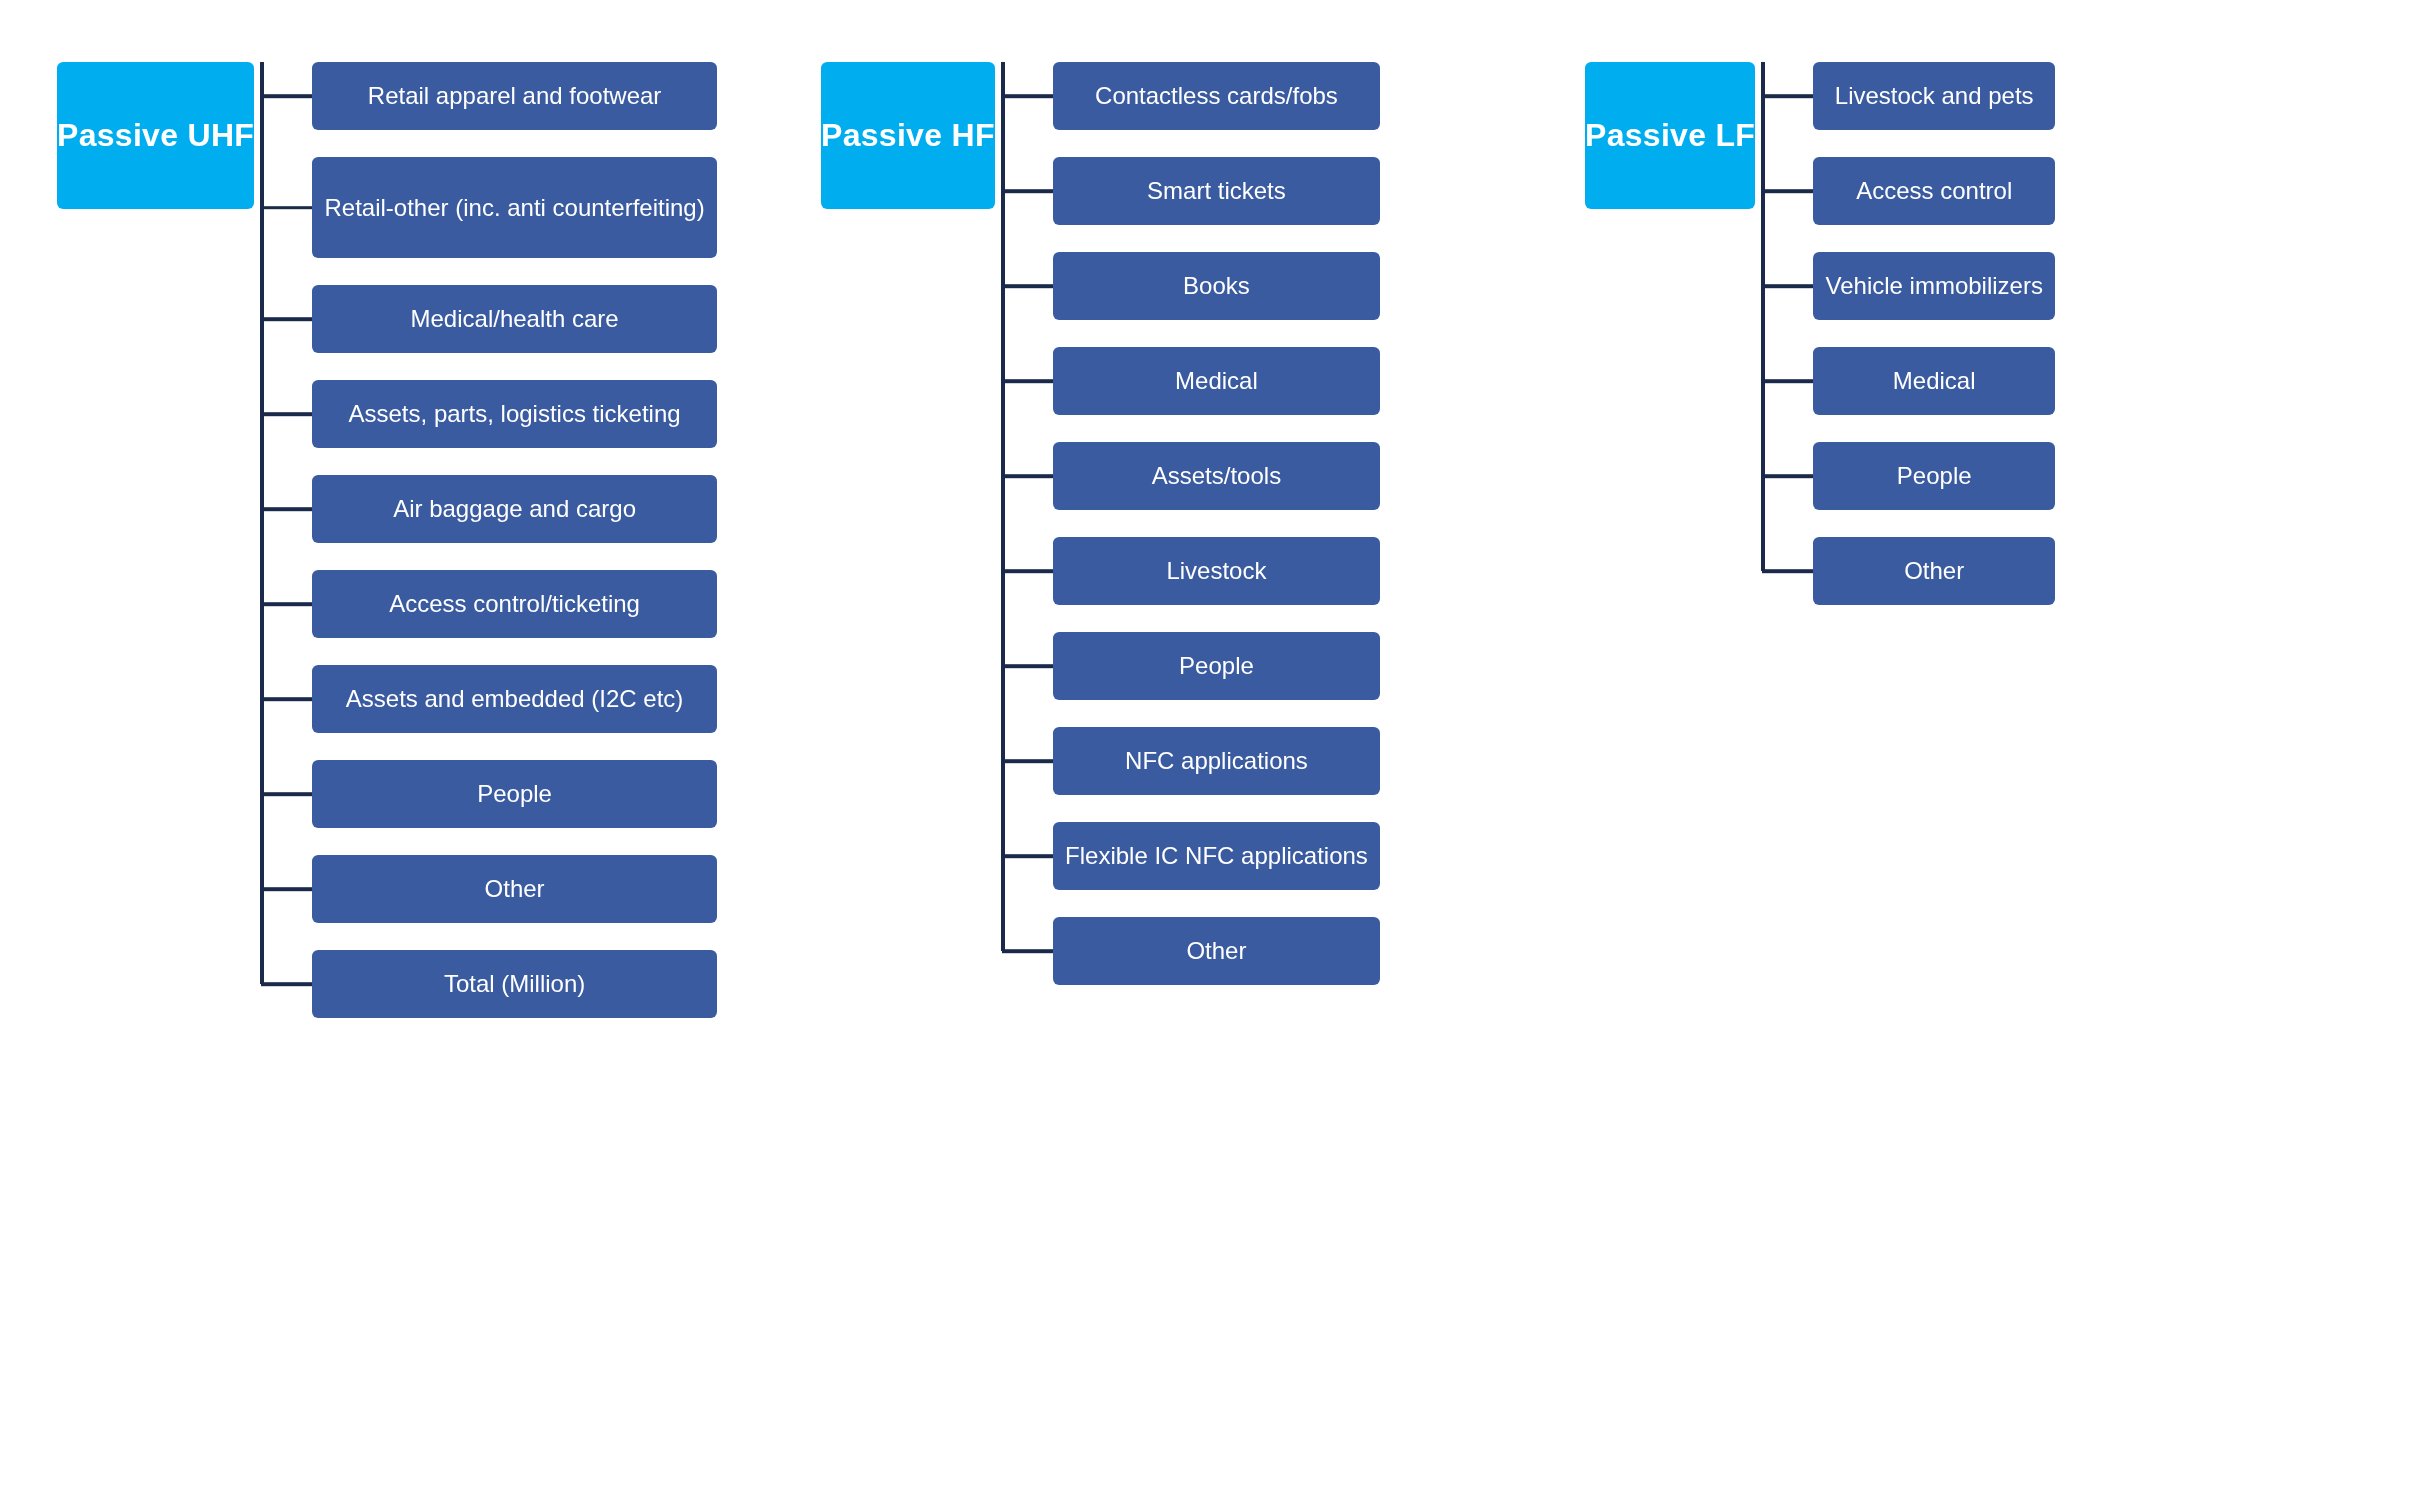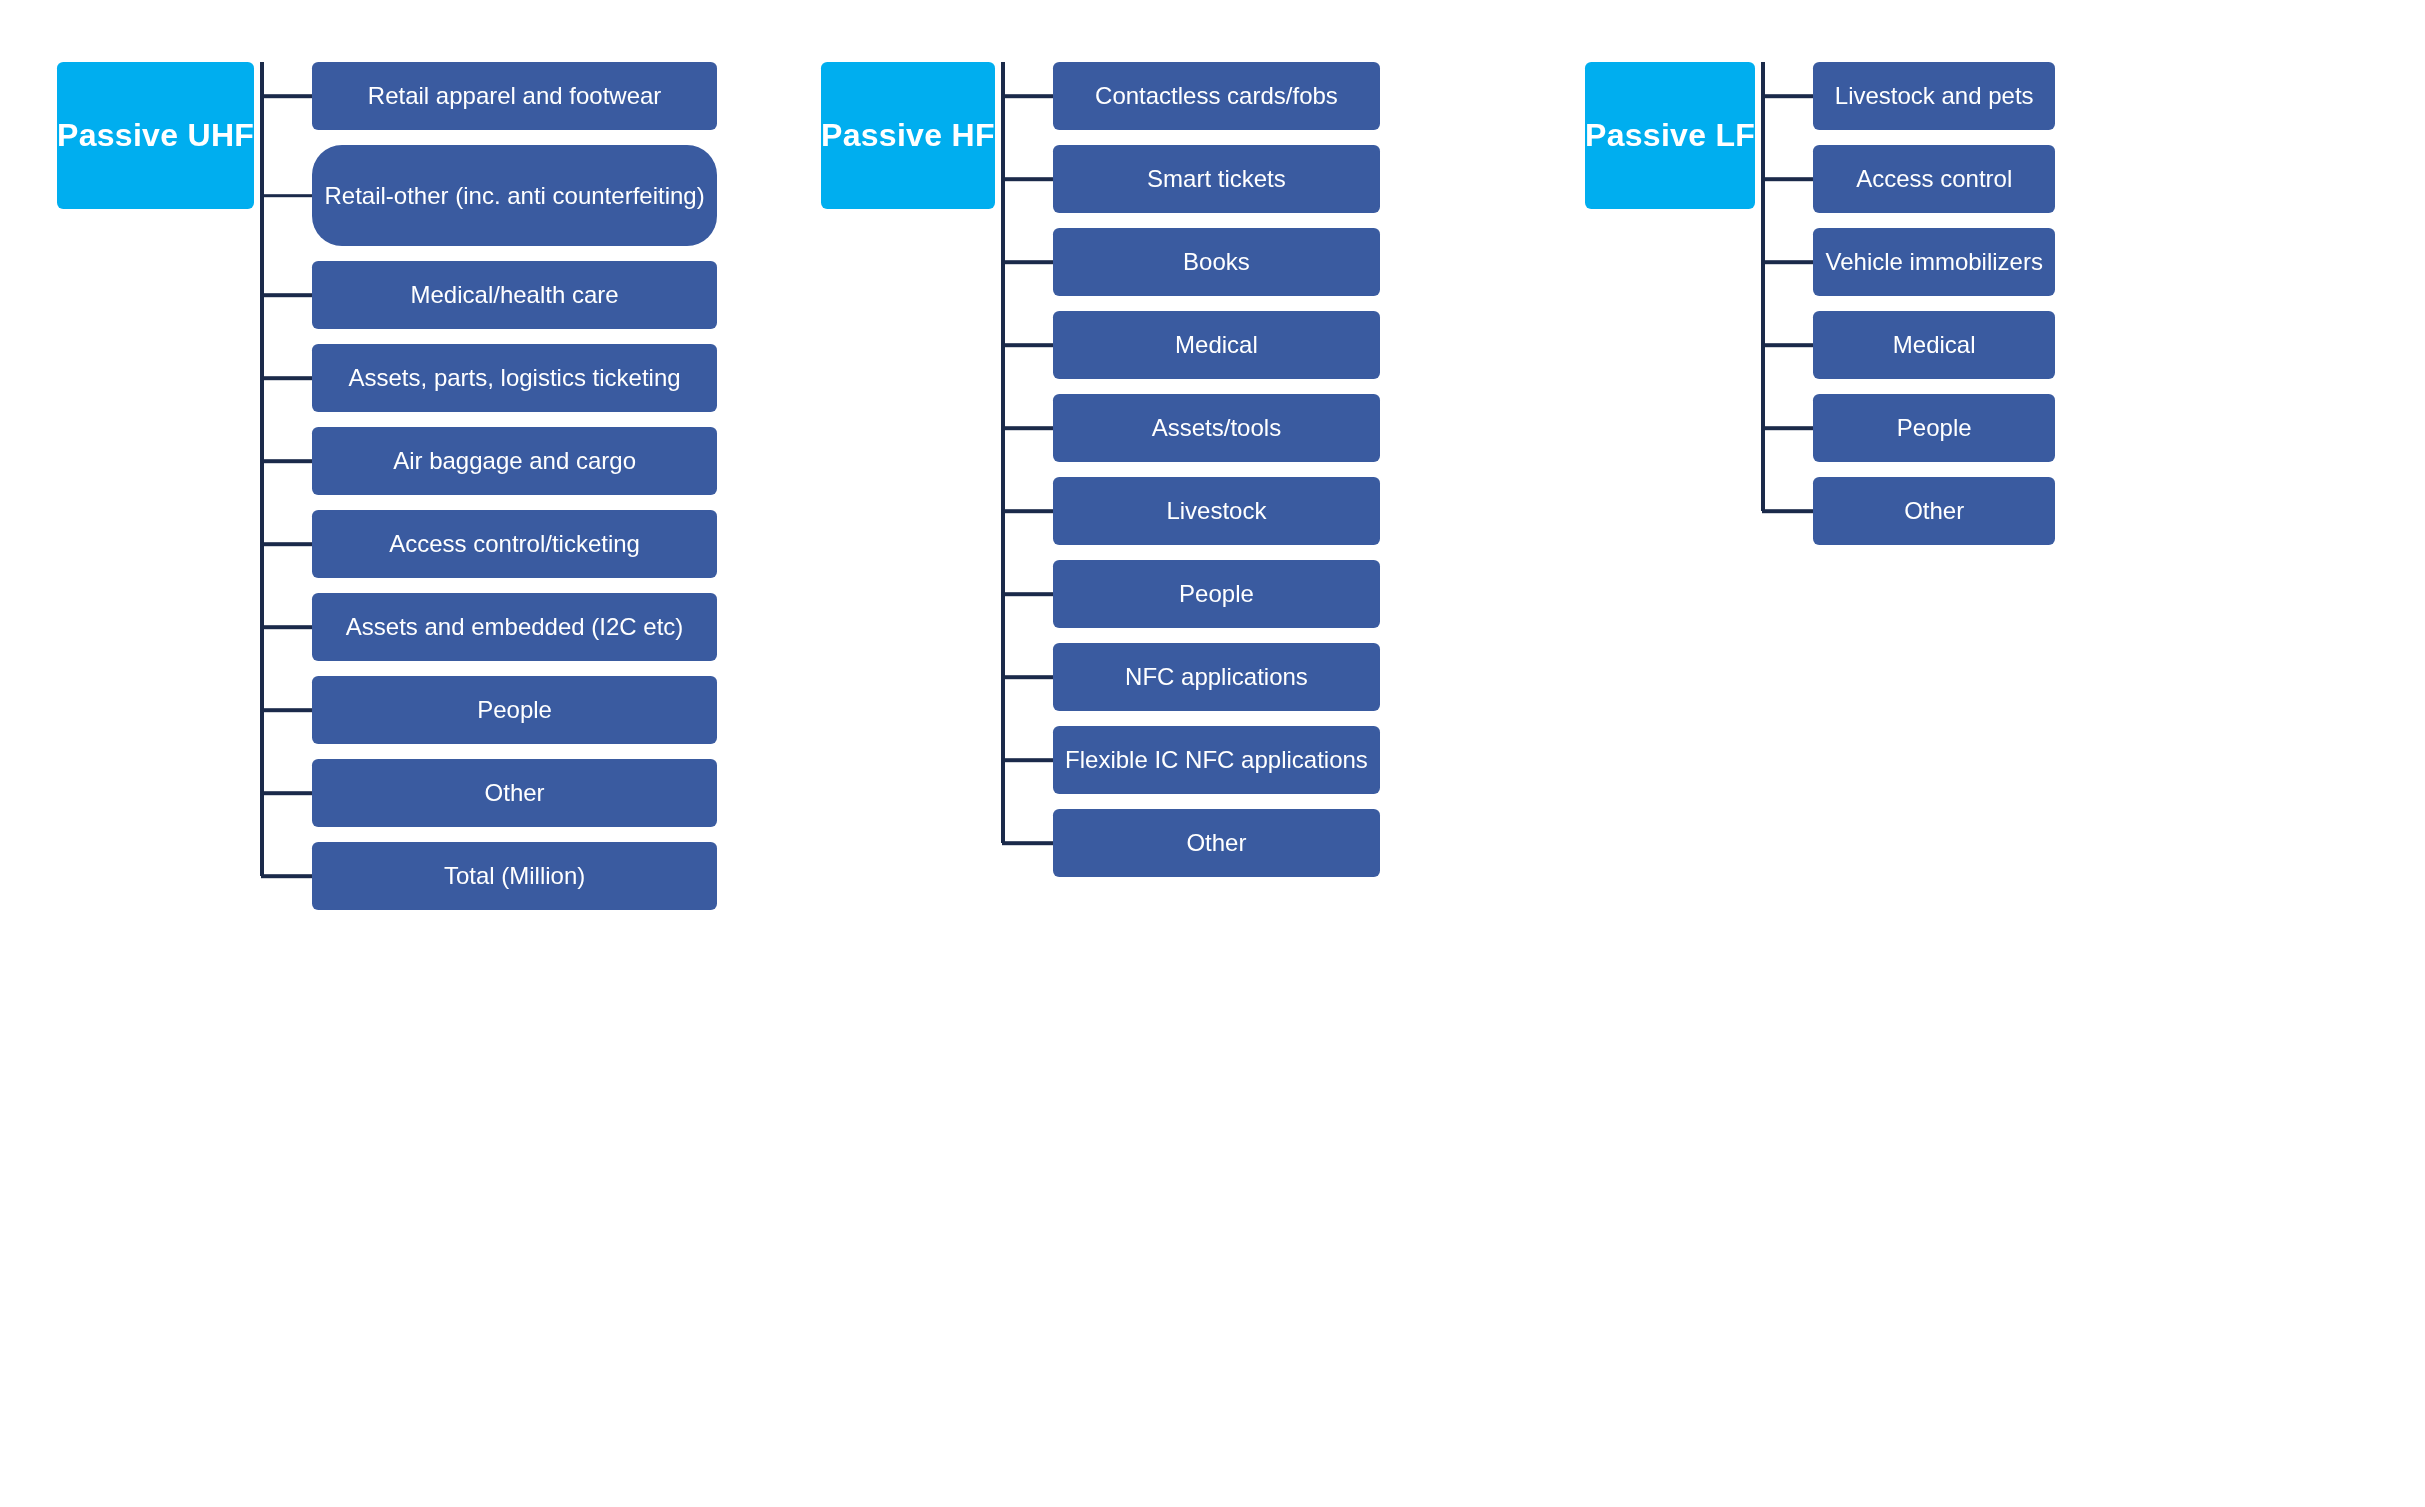--- a/index.html
+++ b/index.html
@@ -54,21 +54,21 @@
     position: absolute;
     left: 6.2px;
     top: 0;
     width: 3.6px;
     background: #1b2a4a;
     border-bottom-left-radius: 0px;
   }
 
   .row {
     position: relative;
-    margin-bottom: 15px;
+    margin-bottom: 27px;
   }
   .row:last-child { margin-bottom: 0; }
 
   .connector {
     position: absolute;
     left: -51px;
     top: 50%;
     transform: translateY(-50%);
     width: 51px;
     height: 3.6px;
@@ -83,21 +83,20 @@
     padding: 0 12.3px;
     box-sizing: border-box;
     min-height: 68px;
     display: flex;
     align-items: center;
     justify-content: center;
     line-height: 1.25;
   }
   .box.two-line {
     min-height: 101px;
-    border-radius: 30px;
   }
 </style>
 </head>
 <body>
 
 <div class="canvas">
   <div class="columns">
 
     <div class="column col-uhf">
       <div class="header">Passive UHF</div>

